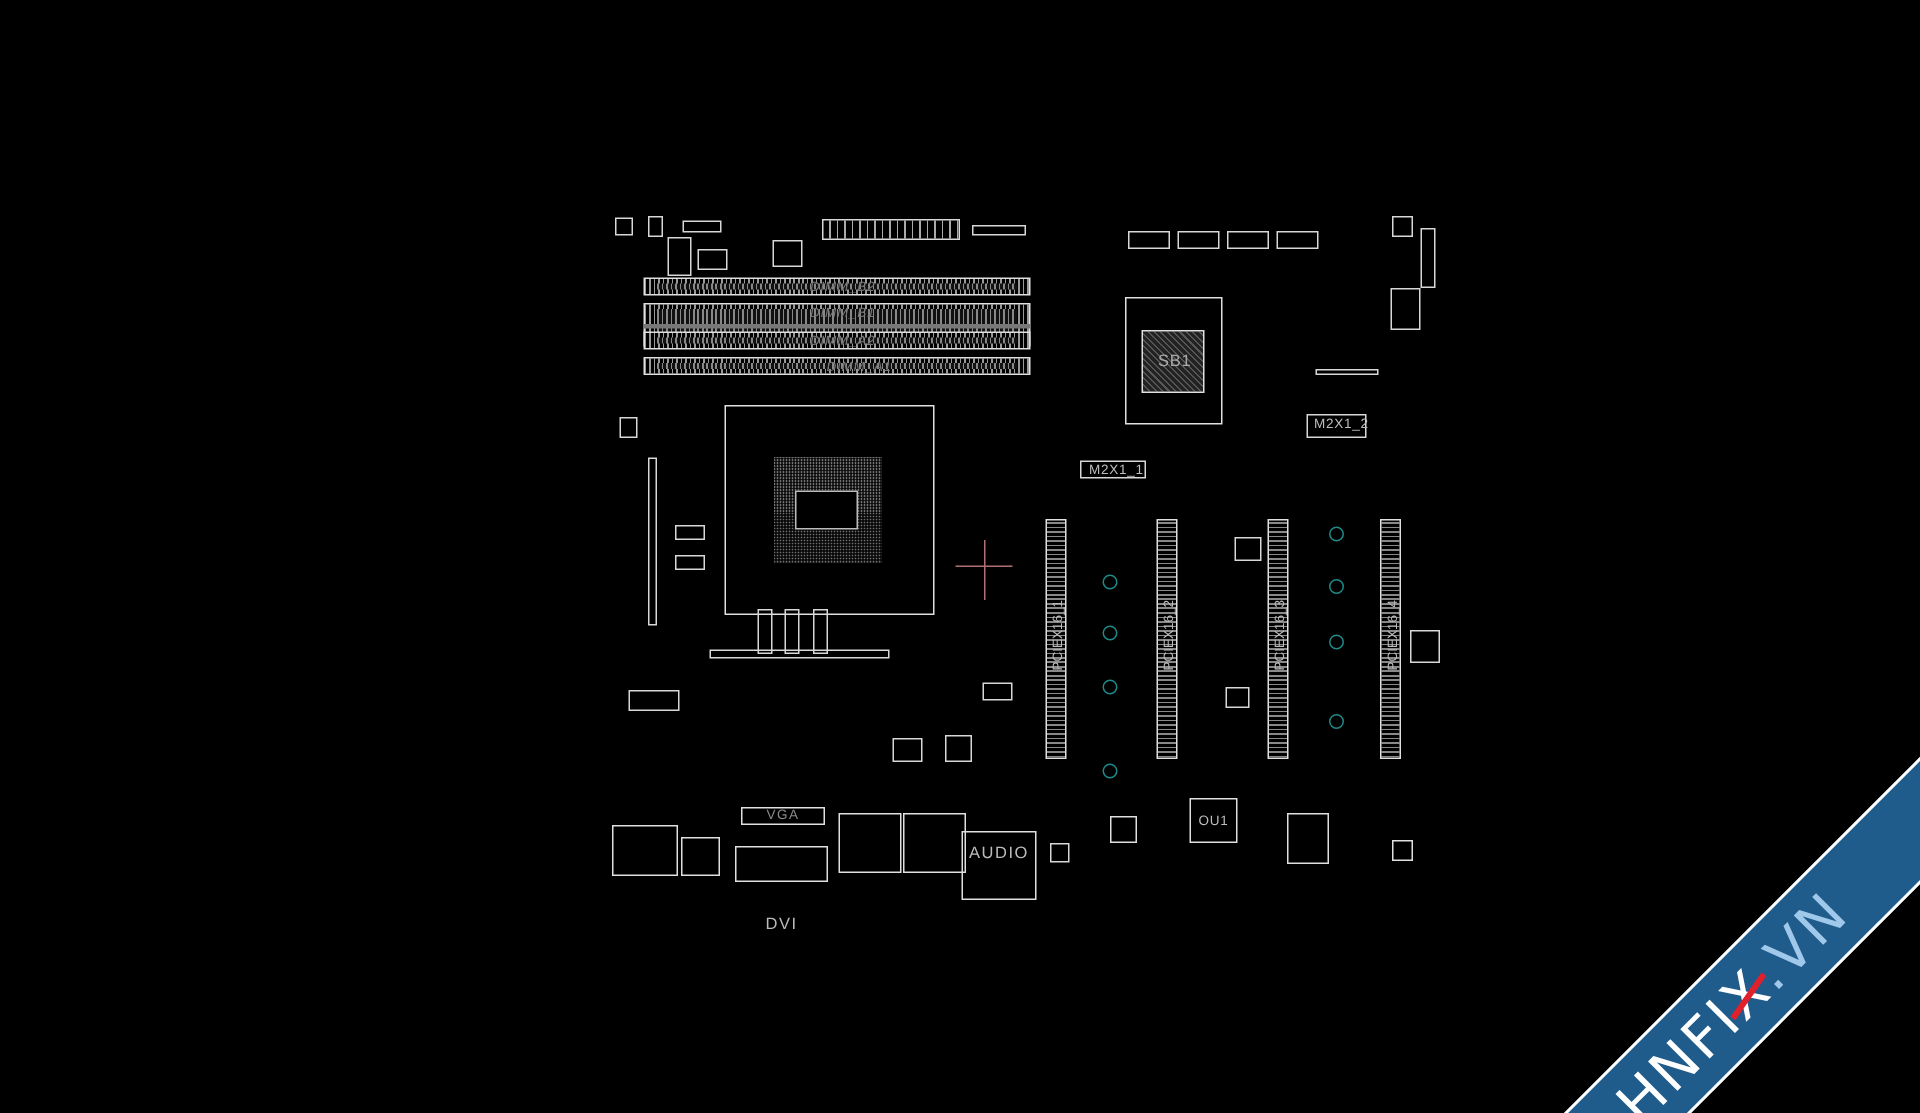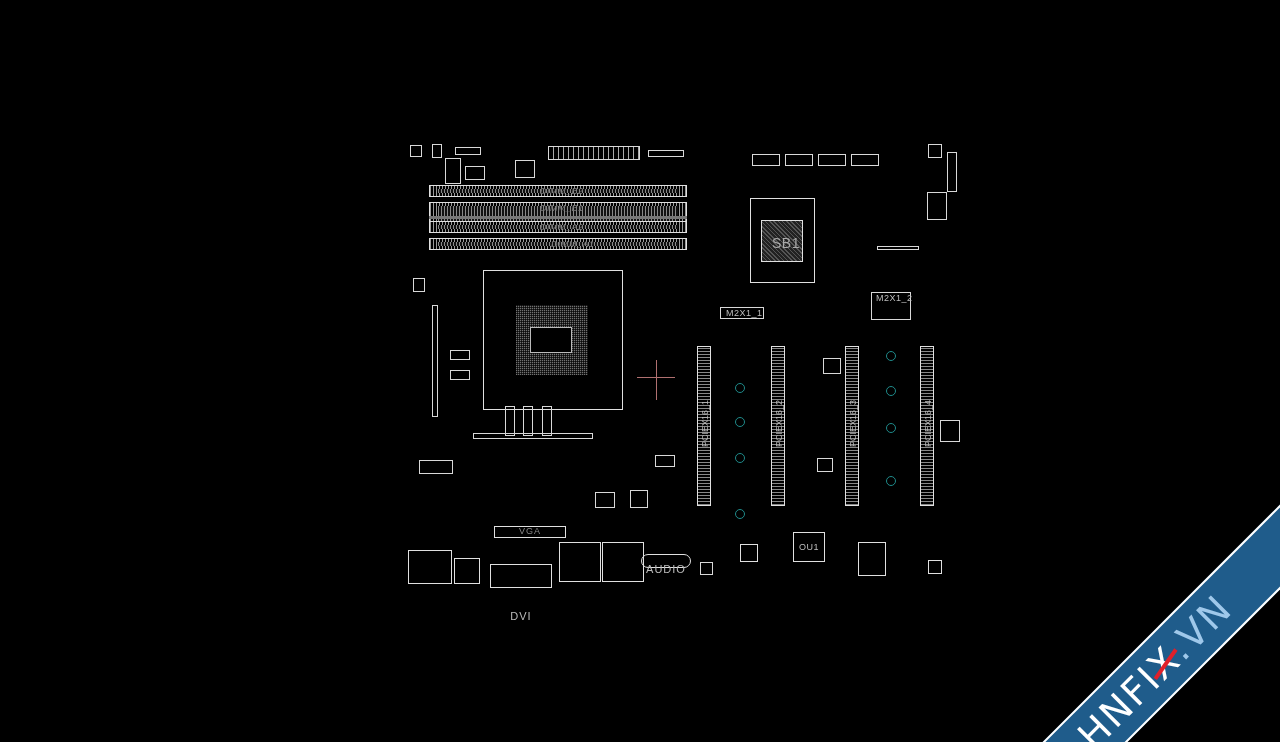--- a/index.html
+++ b/index.html
@@ -86,27 +86,27 @@
     <div class="o" style="left:137px;top:266px;width:10px;height:30px;"></div>
 
     <div class="o" style="left:27px;top:165px;width:6px;height:112px;"></div>
     <div class="o" style="left:45px;top:210px;width:20px;height:10px;"></div>
     <div class="o" style="left:45px;top:230px;width:20px;height:10px;"></div>
     <div class="o" style="left:8px;top:138px;width:12px;height:14px;"></div>
     <div class="o" style="left:14px;top:320px;width:34px;height:14px;"></div>
 
     <div class="chip" style="left:345px;top:58px;width:65px;height:85px;"></div>
     <div class="chip" style="left:356px;top:80px;width:42px;height:42px;background:repeating-linear-gradient(45deg,#555 0 1px,#222 1px 3px);">
-      <span class="lbl" style="left:10px;top:14px;color:#aaa;font-size:14px;">SB1</span>
+      <span class="lbl" style="left:10px;top:14px;color:#aaa;font-size:11px;">SB1</span>
     </div>
 
     <div class="o" style="left:315px;top:167px;width:44px;height:12px;">
       <span class="lbl" style="left:5px;top:0;">M2X1_1</span>
     </div>
-    <div class="o" style="left:466px;top:136px;width:40px;height:28px;margin-top:16px;">
+    <div class="o" style="left:466px;top:136px;width:40px;height:16px;">
       <span class="lbl" style="left:4px;top:0;">M2X1_2</span>
     </div>
     <div class="o" style="left:472px;top:106px;width:42px;height:4px;"></div>
 
     <div class="slot" style="left:292px;top:206px;width:14px;height:160px;">
       <span class="vl" style="left:2px;top:100px;">PCIEX16_1</span>
     </div>
     <div class="slot" style="left:366px;top:206px;width:14px;height:160px;">
       <span class="vl" style="left:2px;top:100px;">PCIEX16_2</span>
     </div>
@@ -135,29 +135,29 @@
 
     <div class="chip" style="left:388px;top:392px;width:32px;height:30px;">
       <span class="lbl" style="left:5px;top:9px;">OU1</span>
     </div>
     <div class="chip" style="left:335px;top:404px;width:18px;height:18px;"></div>
     <div class="chip" style="left:453px;top:402px;width:28px;height:34px;"></div>
     <div class="chip" style="left:523px;top:420px;width:14px;height:14px;"></div>
 
     <div class="io" style="left:3px;top:410px;width:44px;height:34px;"></div>
     <div class="io" style="left:49px;top:418px;width:26px;height:26px;"></div>
-    <div class="io" style="left:89px;top:386px;width:72px;height:12px;">
+    <div class="io" style="left:89px;top:398px;width:56px;height:12px;">
       <span class="t" style="top:-1px;font-size:9px;color:#888;">VGA</span>
     </div>
     <div class="io" style="left:85px;top:424px;width:62px;height:24px;">
       <span class="t" style="top:5px;margin-top:40px;">DVI</span>
     </div>
     <div class="io" style="left:154px;top:402px;width:42px;height:40px;"></div>
     <div class="io" style="left:197px;top:402px;width:42px;height:40px;"></div>
-    <div class="io" style="left:236px;top:414px;width:50px;height:14px;border-radius:10px;">
+    <div class="io" style="left:236px;top:414px;width:50px;height:46px;">
       <span class="t" style="top:8px;">AUDIO</span>
     </div>
     <div class="o" style="left:295px;top:422px;width:13px;height:13px;"></div>
   </div>
 
   <div class="wm">
     <span><b style="font-weight:normal;">HNFI</b><b class="x" style="font-weight:normal;">X</b><b class="vn" style="font-weight:normal;">.VN</b></span>
   </div>
 </div>
 

